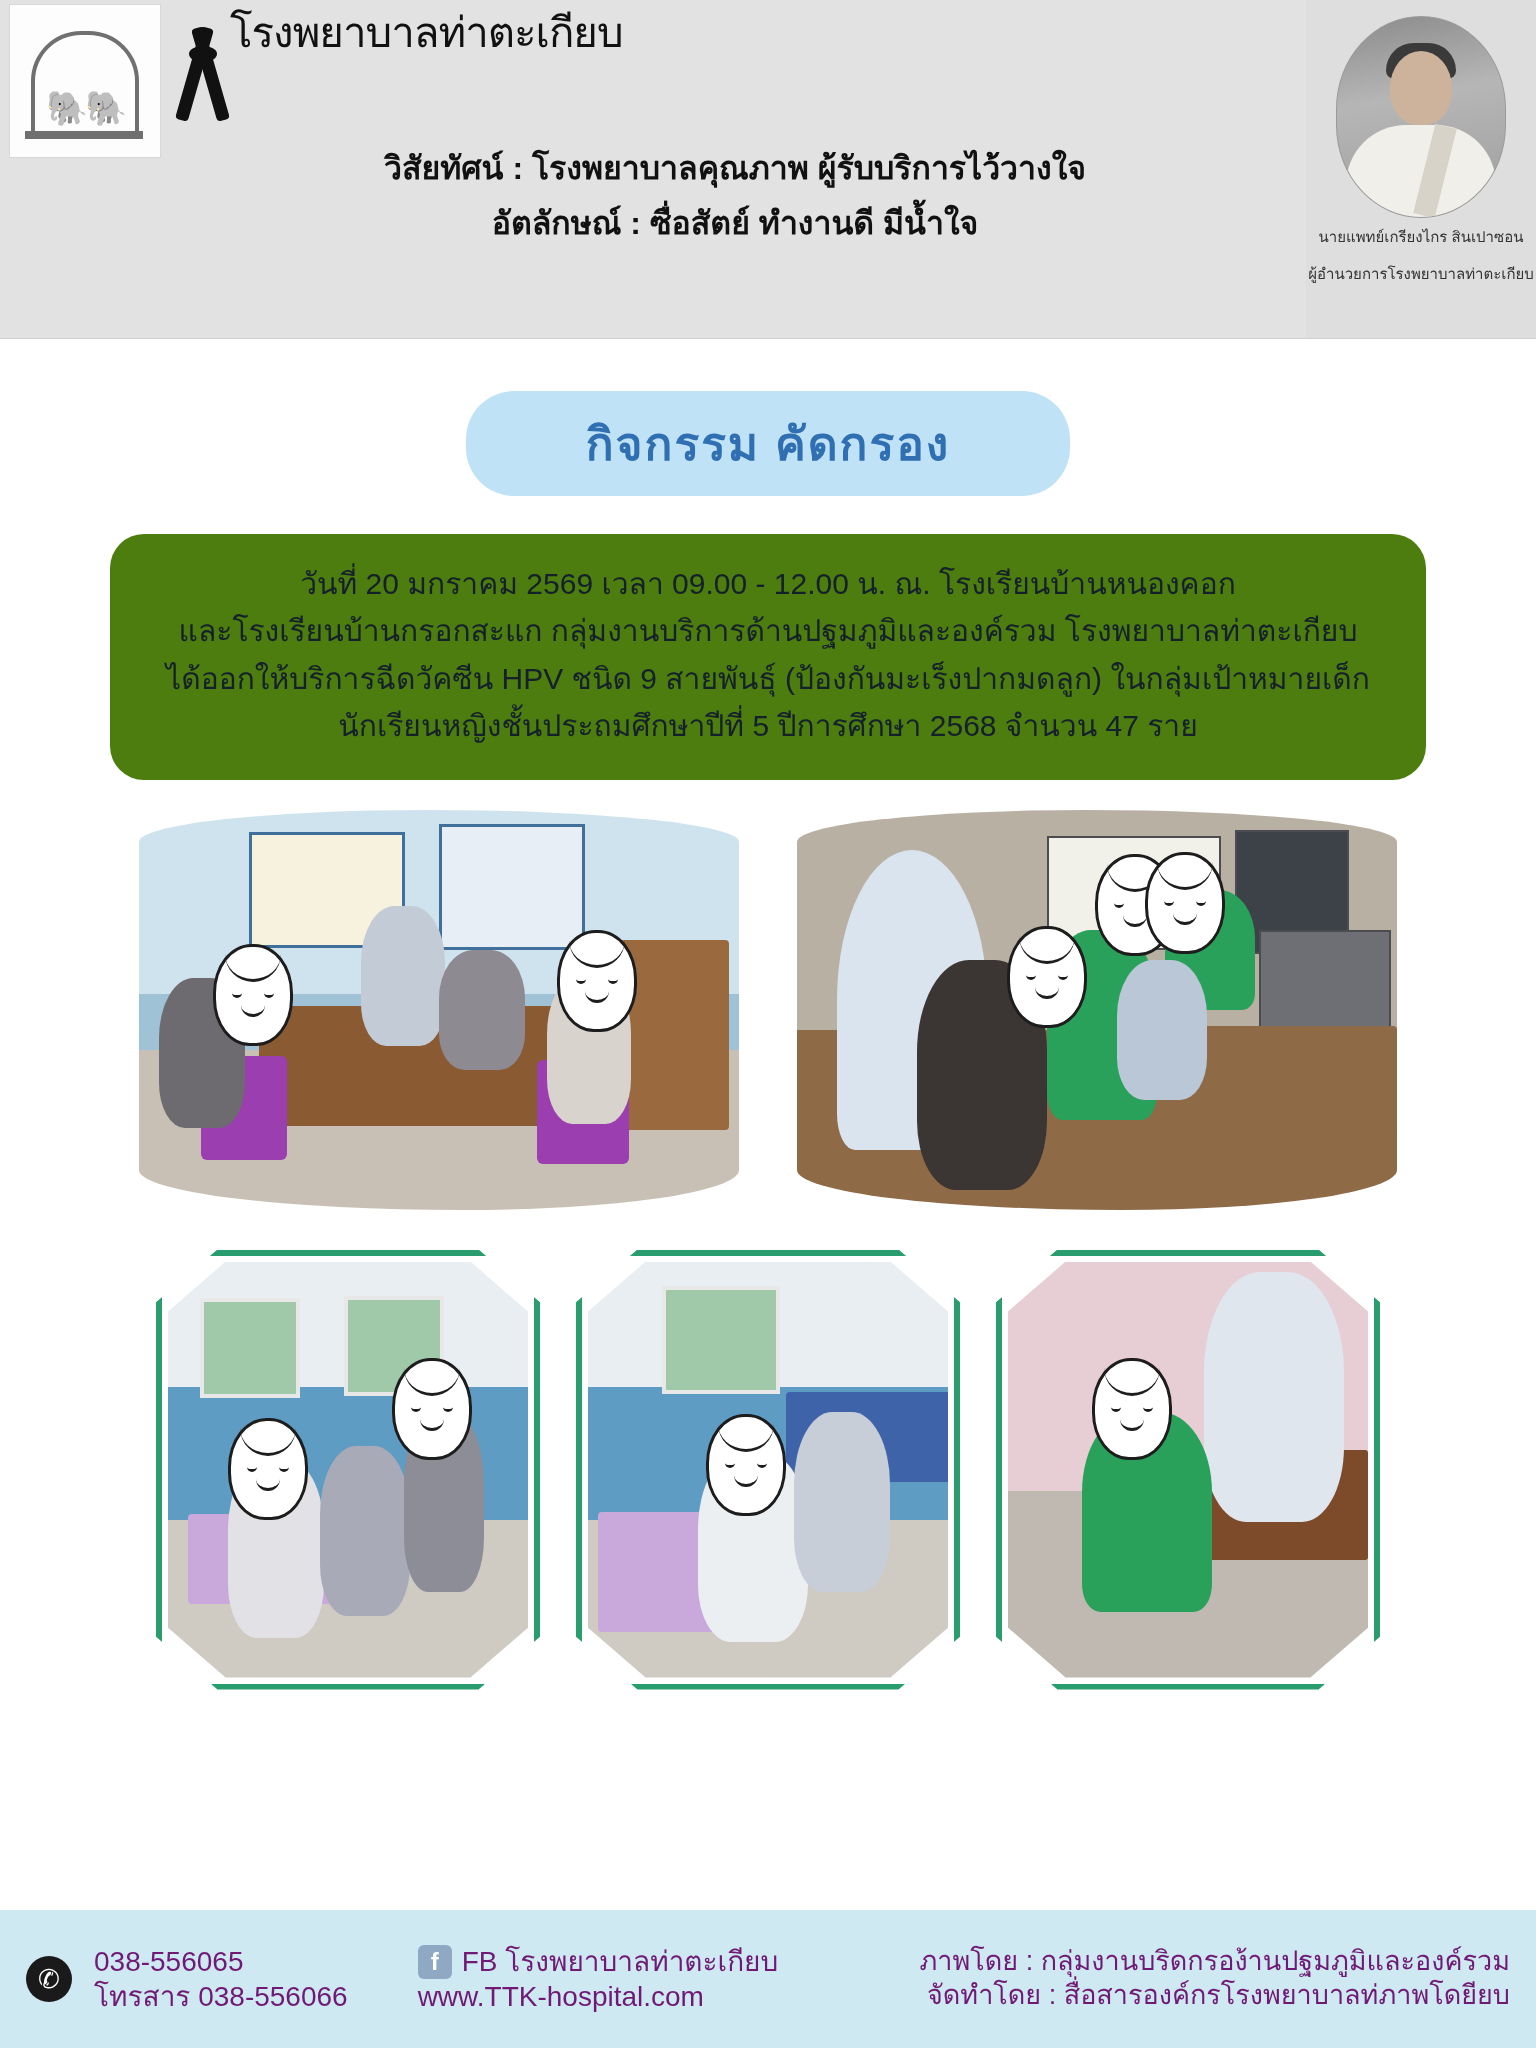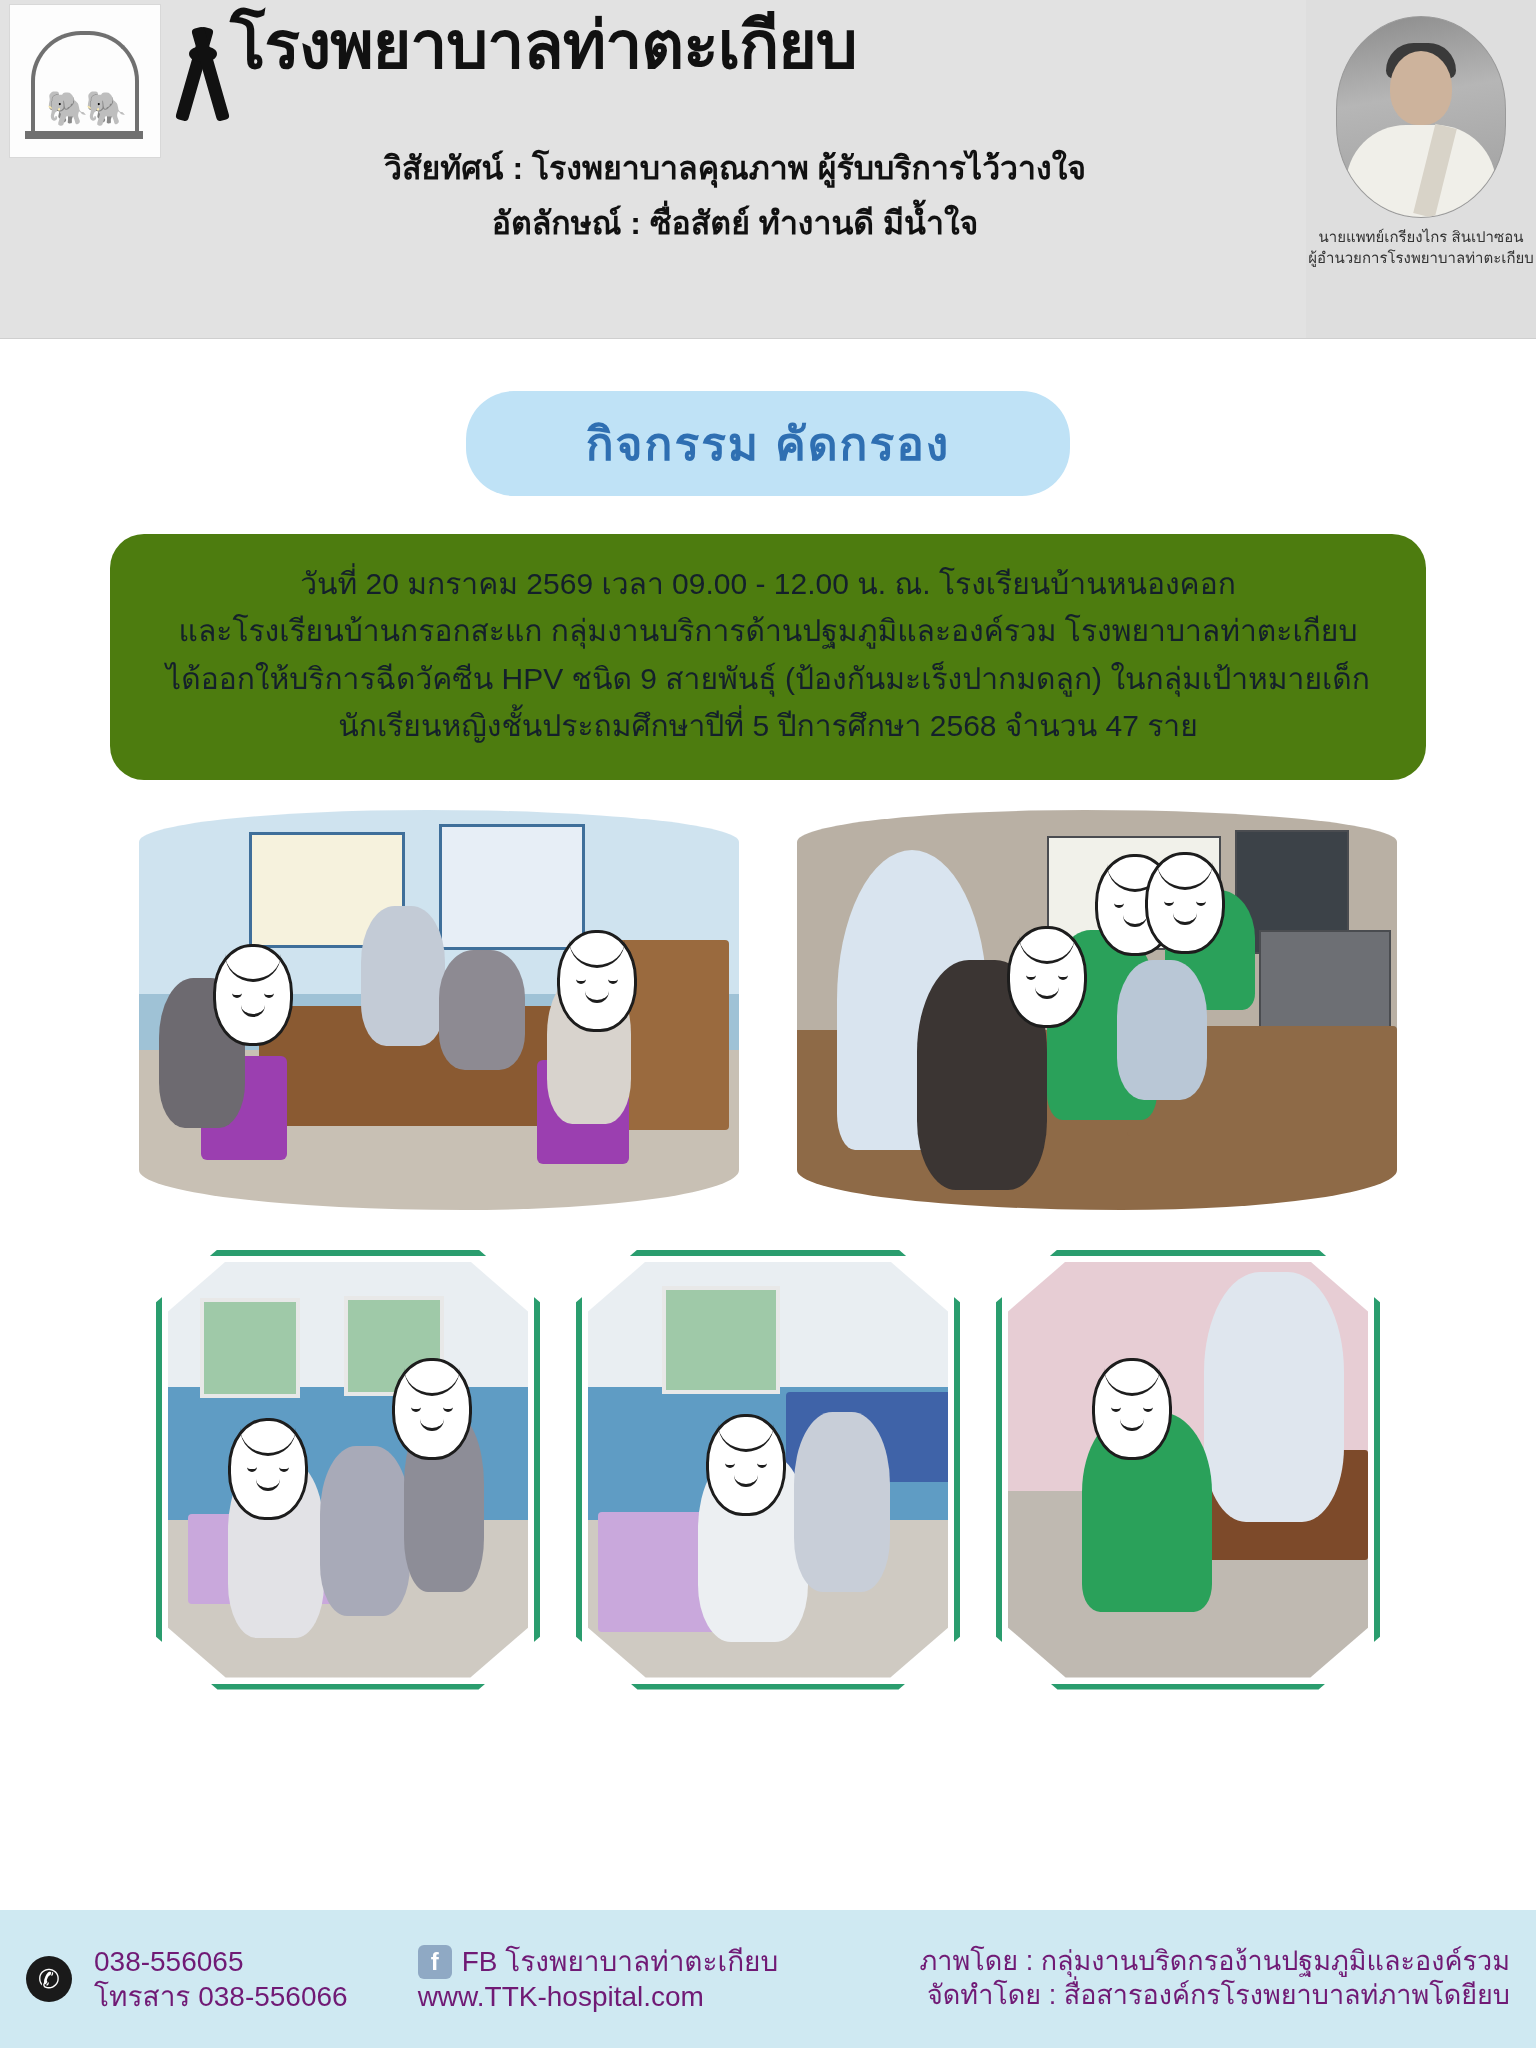--- a/index.html
+++ b/index.html
@@ -144,22 +144,22 @@
   .mourning-ribbon:after { left: 24px; transform: rotate(-16deg); }
   .mourning-ribbon span {
     position: absolute;
     top: 20px; left: 9px;
     width: 28px; height: 16px;
     background: #111;
     border-radius: 50%;
   }
 
   .hospital-name {
-    font-size: 66px;
-    font-weight: bold;
+    font-size: 42px;
+    font-weight: normal;
     line-height: 1.08;
     color: #111;
     letter-spacing: -1px;
   }
   .vision-line, .identity-line {
     font-weight: bold;
     color: #111;
     text-align: center;
     line-height: 1.35;
   }
@@ -467,21 +467,21 @@
   </div>
 
   <div class="header-right">
     <div class="director-photo">
       <div class="hair"></div>
       <div class="face"></div>
       <div class="uniform"></div>
       <div class="sash"></div>
     </div>
     <div class="director-name">นายแพทย์เกรียงไกร สินเปาซอน</div>
-    <div class="director-name" style="margin-top:0">ผู้อำนวยการโรงพยาบาลท่าตะเกียบ</div>
+    <div class="director-name" style="margin-top:16px">ผู้อำนวยการโรงพยาบาลท่าตะเกียบ</div>
   </div>
 </div>
 
 <div class="activity-pill-wrap">
   <div class="activity-pill">กิจกรรม  คัดกรอง</div>
 </div>
 
 <div class="description">
   <div>วันที่ 20 มกราคม 2569 เวลา 09.00 - 12.00 น. ณ. โรงเรียนบ้านหนองคอก</div>
   <div>และโรงเรียนบ้านกรอกสะแก กลุ่มงานบริการด้านปฐมภูมิและองค์รวม โรงพยาบาลท่าตะเกียบ</div>

